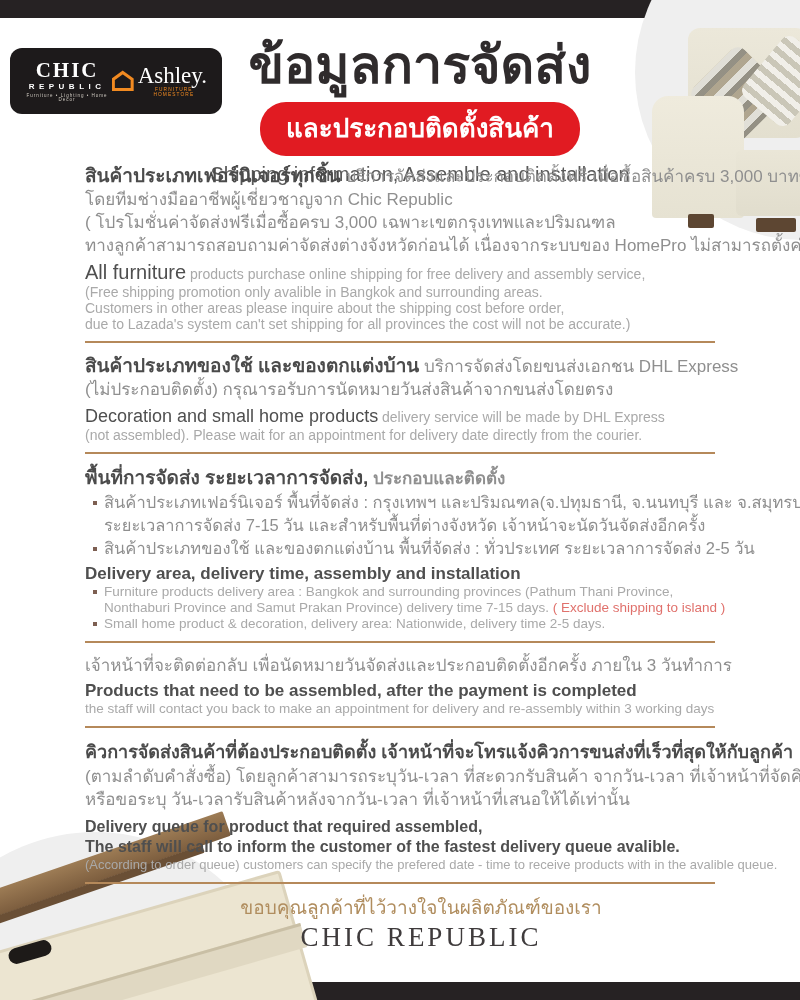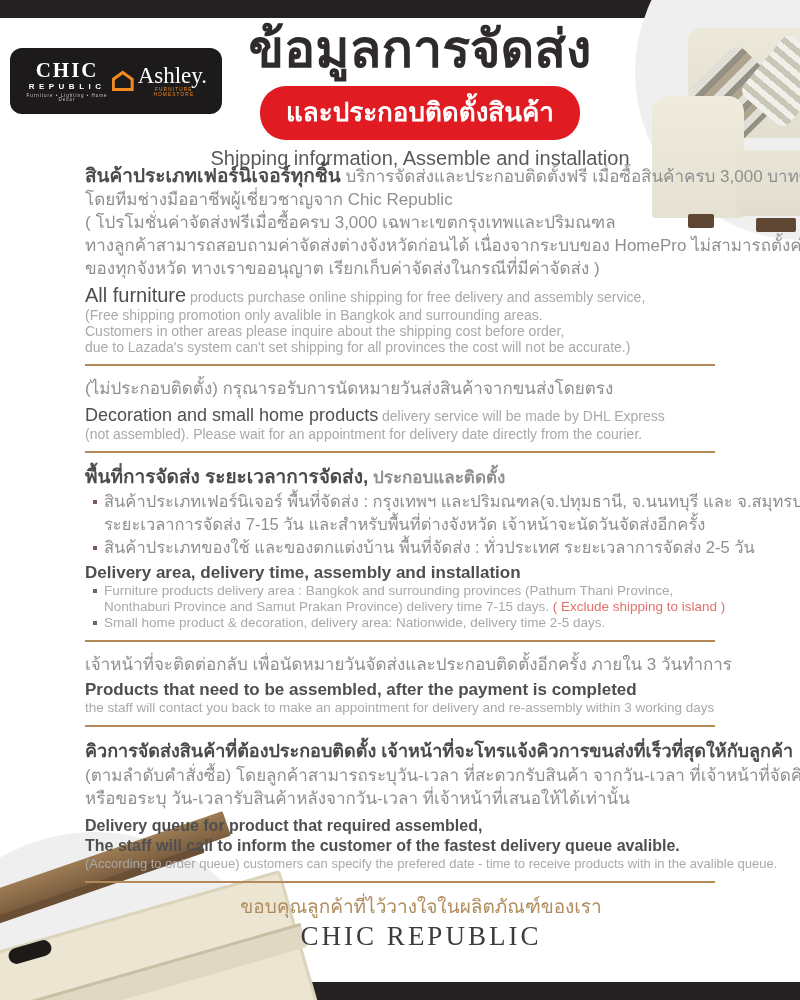--- a/index.html
+++ b/index.html
@@ -40,21 +40,21 @@
     display:flex;align-items:center;justify-content:space-between;padding:0 12px;box-sizing:border-box;z-index:4;}
   .chic-logo{text-align:center;color:#ffffff;line-height:1;}
   .chic-name{font-family:"Liberation Serif",serif;font-size:21px;font-weight:700;letter-spacing:2px;}
   .chic-sub{font-size:8px;letter-spacing:4.5px;margin-top:2px;font-weight:700;}
   .chic-tagline{font-size:4.5px;letter-spacing:1px;color:#cfcac1;margin-top:3px;}
   .ashley-logo{display:flex;align-items:center;}
   .ashley-house{width:24px;height:24px;margin-right:4px;}
   .ashley-text{line-height:1;}
   .ashley-name{font-family:"Liberation Serif",serif;font-size:23px;font-weight:400;color:#ffffff;}
   .ashley-sub{font-size:4.8px;letter-spacing:1.1px;color:#f18a21;margin-top:1px;text-align:center;}
-  .header-center{position:absolute;left:200px;top:20px;width:440px;text-align:center;z-index:4;}
+  .header-center{position:absolute;left:200px;top:36px;width:440px;text-align:center;z-index:4;}
   .title-th{font-size:52px;font-weight:700;color:#2f2b2c;line-height:1.15;white-space:nowrap;}
   .badge{display:inline-block;margin-top:6px;background:#e11b22;color:#ffffff;font-size:26px;font-weight:700;
     padding:5px 26px 8px 26px;border-radius:26px;white-space:nowrap;}
   .subtitle{margin-top:7px;font-size:20px;color:#595959;white-space:nowrap;}
   
   .content{position:absolute;left:85px;top:164px;width:672px;z-index:4;}
   .sep{border:none;border-top:2px solid #b5895a;width:630px;margin:9px 0 11px 0;}
   .ln{white-space:nowrap;}
   .th-line{font-size:17px;color:#8f8f8f;line-height:23px;}
   .th-lead{font-size:19px;font-weight:700;color:#4b4b4b;}
@@ -126,31 +126,33 @@
 
 <div class="content">
 
   <div>
     <div class="th-line ln">
       <span class="th-lead">สินค้าประเภทเฟอร์นิเจอร์ทุกชิ้น</span><span> บริการจัดส่งและประกอบติดตั้งฟรี เมื่อซื้อสินค้าครบ 3,000 บาทขึ้นไป</span>
     </div>
     <div class="th-line ln">โดยทีมช่างมืออาชีพผู้เชี่ยวชาญจาก Chic Republic</div>
     <div class="th-line ln">( โปรโมชั่นค่าจัดส่งฟรีเมื่อซื้อครบ 3,000 เฉพาะเขตกรุงเทพและปริมณฑล</div>
     <div class="th-line ln">ทางลูกค้าสามารถสอบถามค่าจัดส่งต่างจังหวัดก่อนได้ เนื่องจากระบบของ HomePro ไม่สามารถตั้งค่าจัดส่ง</div>
-    <div class="th-line ln">ของทุกจังหวัด ทางเราขออนุญาต เรียกเก็บค่าจัดส่งในกรณีที่มีค่าจัดส่ง )</div>
     <div class="en-lead-line ln">
       <span class="en-lead">All furniture</span><span class="en-small"> products purchase online shipping for free delivery and assembly service,</span>
     </div>
     <div class="en-small ln">(Free shipping promotion only avalible in Bangkok and surrounding areas.</div>
     <div class="en-small ln">Customers in other areas please inquire about the shipping cost before order,</div>
     <div class="en-small ln">due to Lazada's system can't set shipping for all provinces the cost will not be accurate.)</div>
   </div>
   <hr class="sep">
 
   <div>
+    <div class="th-line ln">
+      <span class="th-lead">สินค้าประเภทของใช้ และของตกแต่งบ้าน</span><span> บริการจัดส่งโดยขนส่งเอกชน DHL Express</span>
+    </div>
     <div class="th-line ln">(ไม่ประกอบติดตั้ง) กรุณารอรับการนัดหมายวันส่งสินค้าจากขนส่งโดยตรง</div>
     <div class="en-lead-line ln">
       <span class="en-lead" style="font-size:18px">Decoration and small home products</span><span class="en-small"> delivery service will be made by DHL Express</span>
     </div>
     <div class="en-small ln">(not assembled). Please wait for an appointment for delivery date directly from the courier.</div>
   </div>
   <hr class="sep">
 
   <div>
     <div class="th-head ln">

